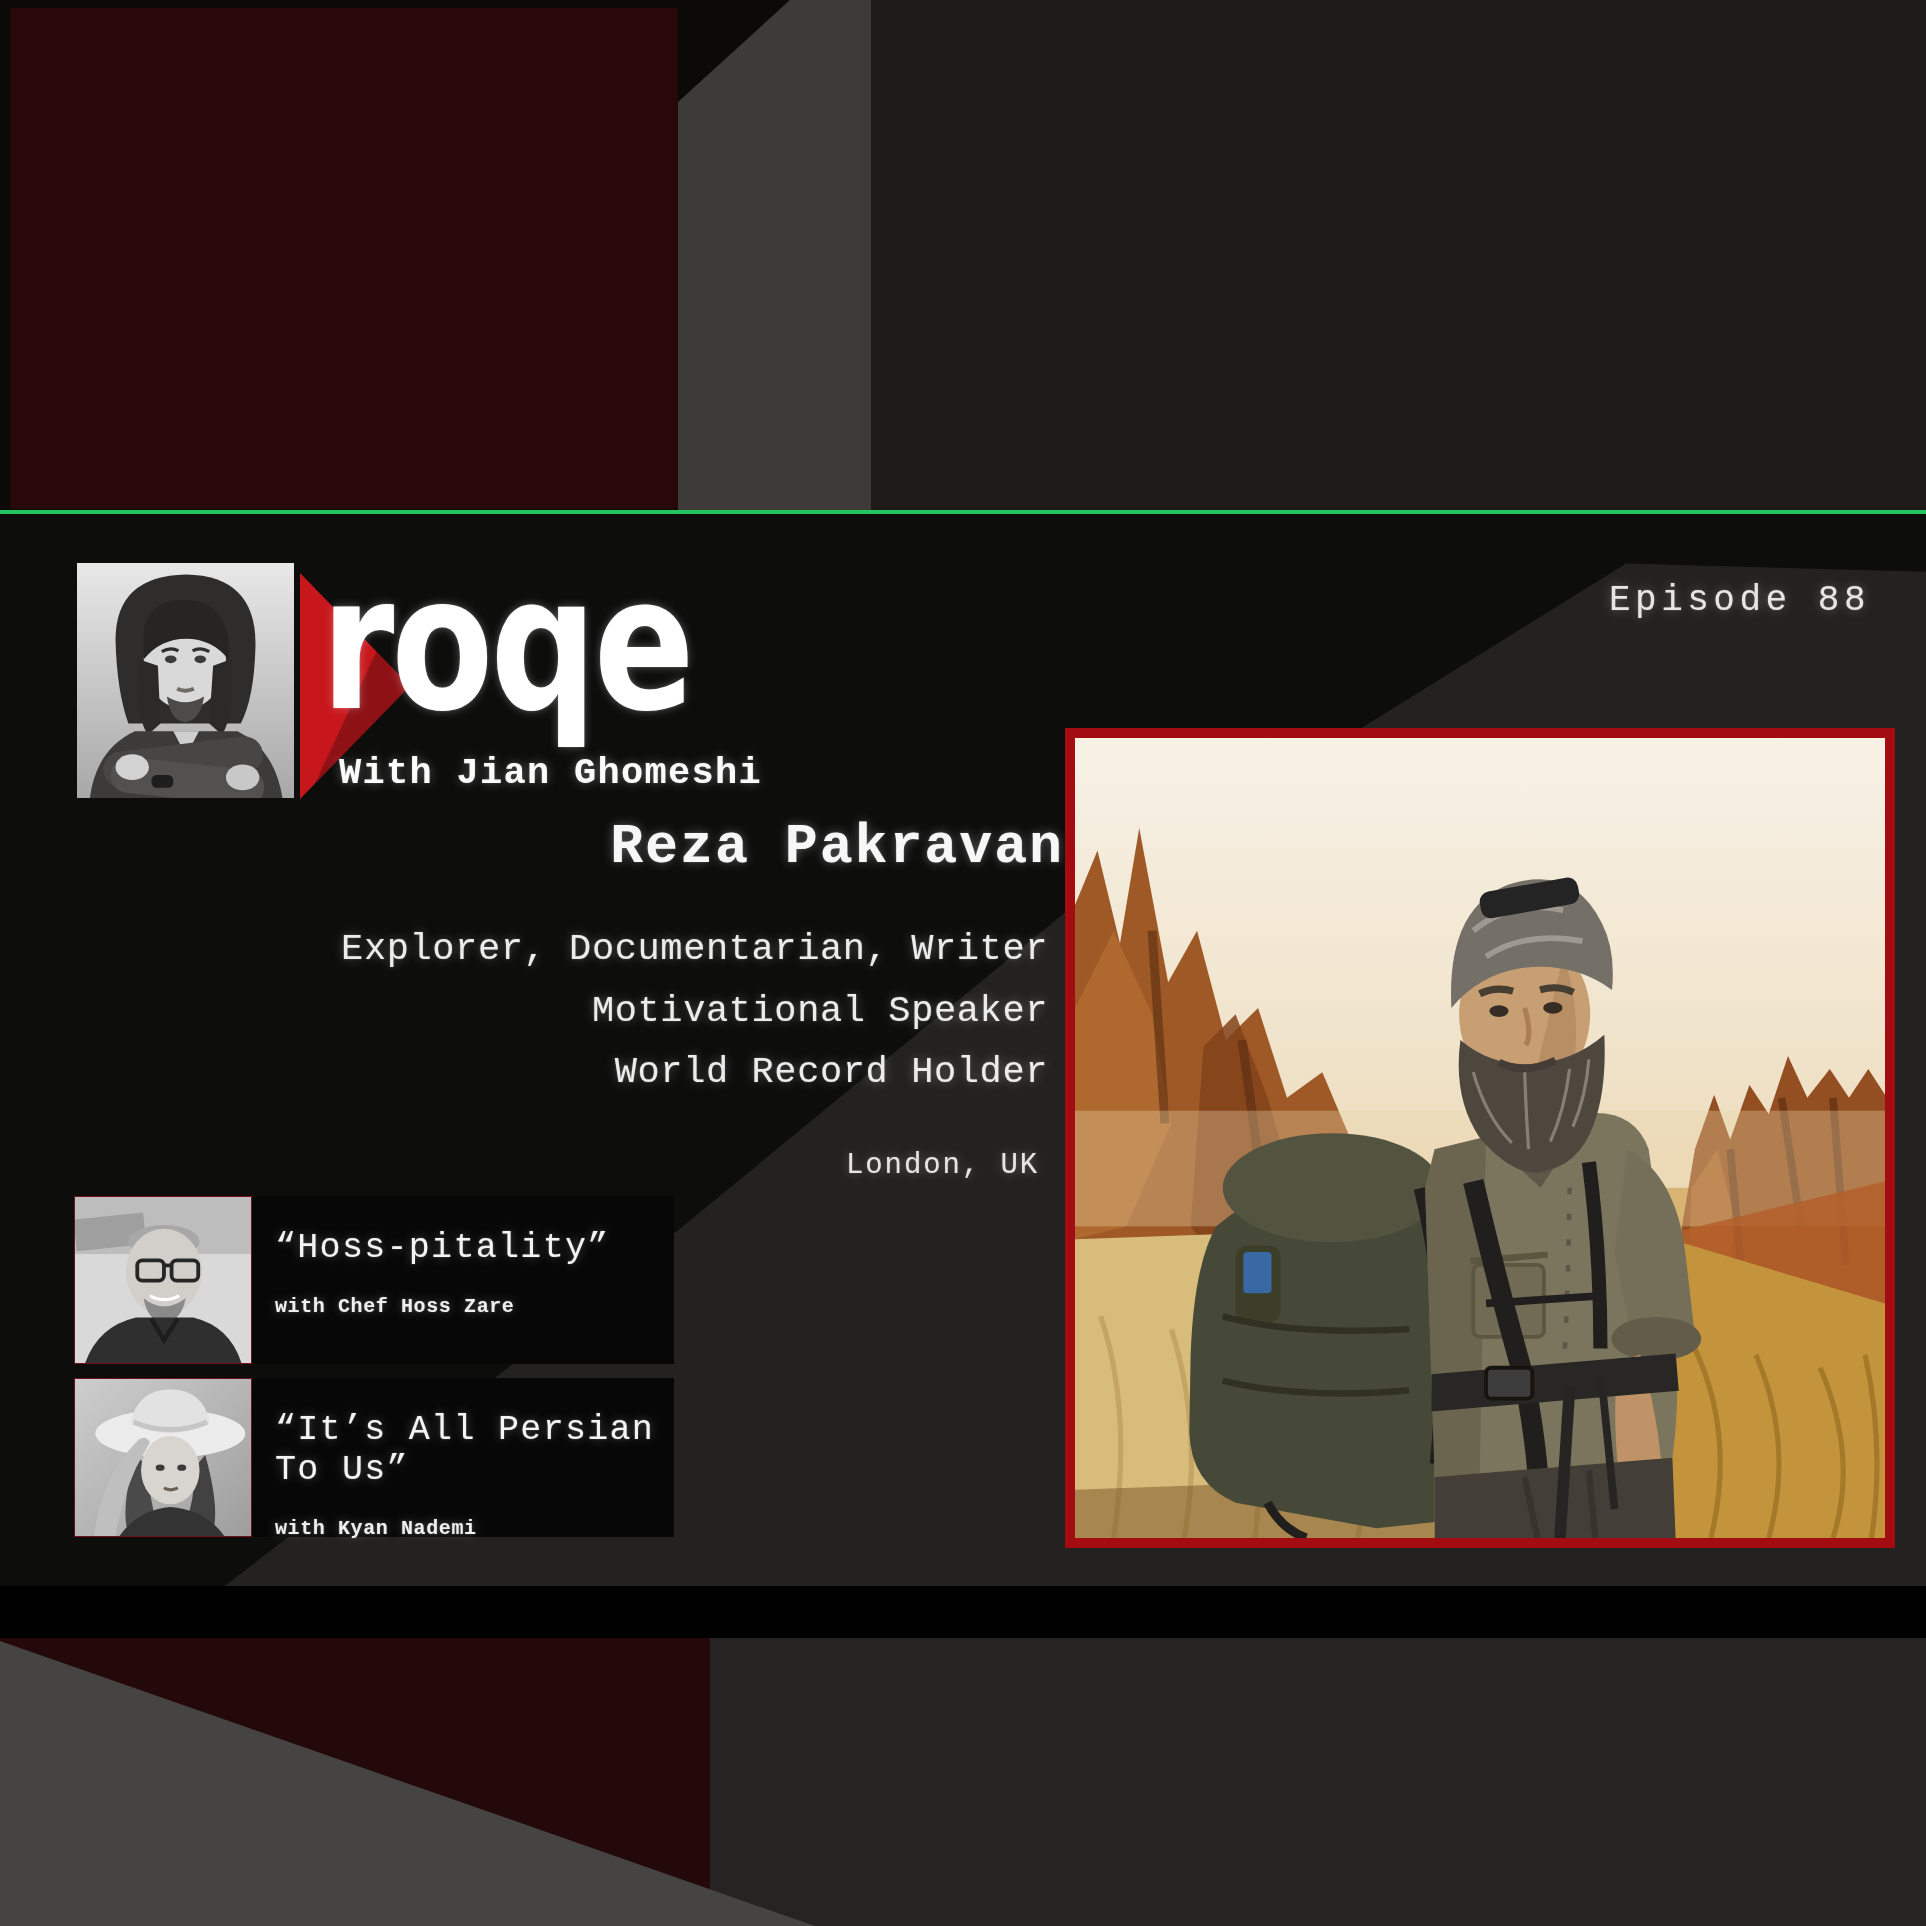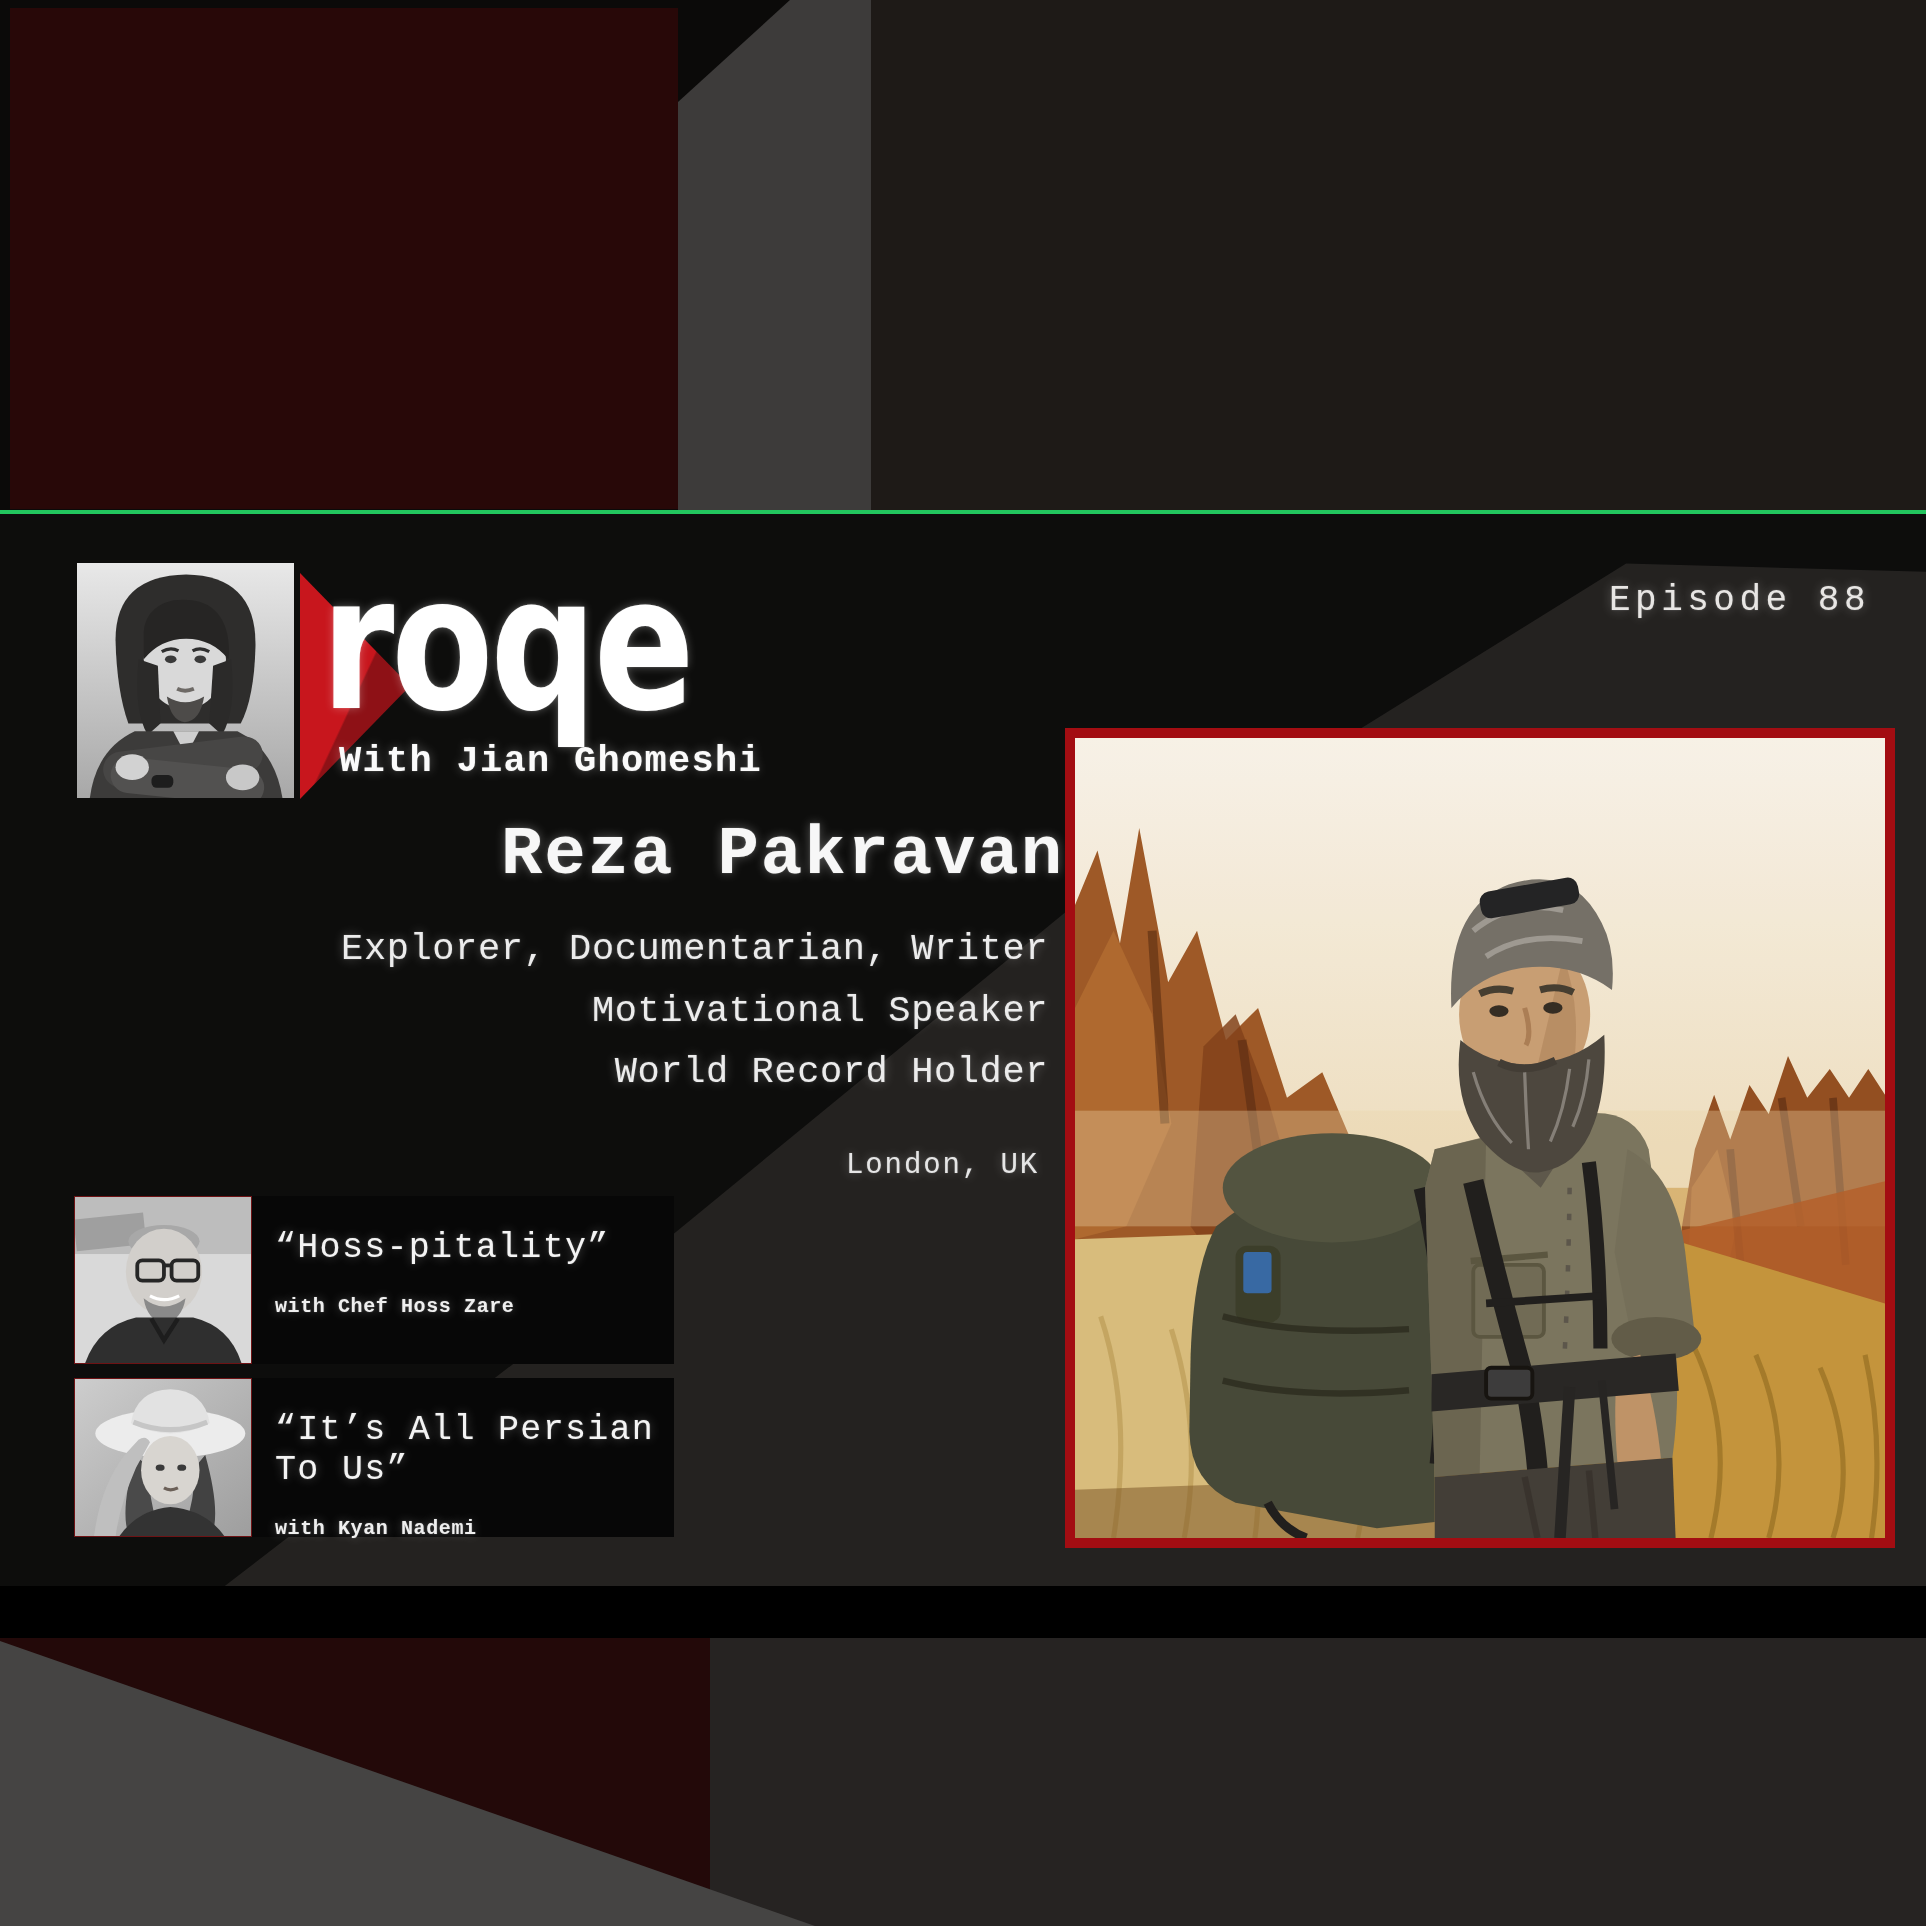--- a/index.html
+++ b/index.html
@@ -24,27 +24,27 @@
   .photo-box svg{display:block;width:100%;height:100%;}
 
   #host-photo{top:49px;left:77px;width:217px;height:235px;}
 
   #logo-triangle{top:59px;left:300px;width:110px;height:226px;
     background:linear-gradient(115deg,#c8161d 52%,#8e1116 53%);
     clip-path:polygon(0 0,100% 50%,0 100%);}
   #logo-wordmark{top:37px;left:321px;font-family:"DejaVu Sans","Liberation Sans",sans-serif;
     font-size:186px;font-weight:bold;line-height:1;color:#fff;letter-spacing:-3.9px;
     transform:scaleX(.8);transform-origin:left top;}
-  #logo-tagline{top:226px;left:339px;font-size:37px;font-weight:bold;letter-spacing:1.3px;color:#fbfbfb;}
+  #logo-tagline{top:238px;left:339px;font-size:37px;font-weight:bold;letter-spacing:1.3px;color:#fbfbfb;}
 
   #episode-label{top:66px;right:56px;font-size:36px;font-weight:400;letter-spacing:4.5px;color:#e8e6e4;}
 
   .glow{text-shadow:0 0 10.3px rgba(255,255,255,.30),0 0 1.9px rgba(255,255,255,.25);font-family:Liberation Mono, monospace;}
 
-  #guest-name{top:302px;right:862px;font-size:69px;font-weight:bold;letter-spacing:1.9px;color:#f7f7f7;}
+  #guest-name{top:302px;right:862px;font-size:55px;font-weight:bold;letter-spacing:1.9px;color:#f7f7f7;}
   .role-line{right:878px;font-size:37px;font-weight:400;letter-spacing:0.6px;color:#ececec;white-space:nowrap;}
   #role-1{top:414px;} #role-2{top:476px;} #role-3{top:537px;}
   #guest-location{top:635px;right:887px;font-size:29px;letter-spacing:1.9px;color:#e6e6e6;}
 
   #guest-frame{top:214px;left:1065px;width:830px;height:820px;border:10.3px solid #a30d12;background:#e9dfc9;}
 
   .seg-row{left:74px;width:600px;display:flex;}
   #seg-row-0{top:682px;height:168px;}
   #seg-row-1{top:864px;height:159px;}
   .seg-photo{flex:0 0 178px;height:100%;border:1.9px solid #6e1214;overflow:hidden;background:#555;}

